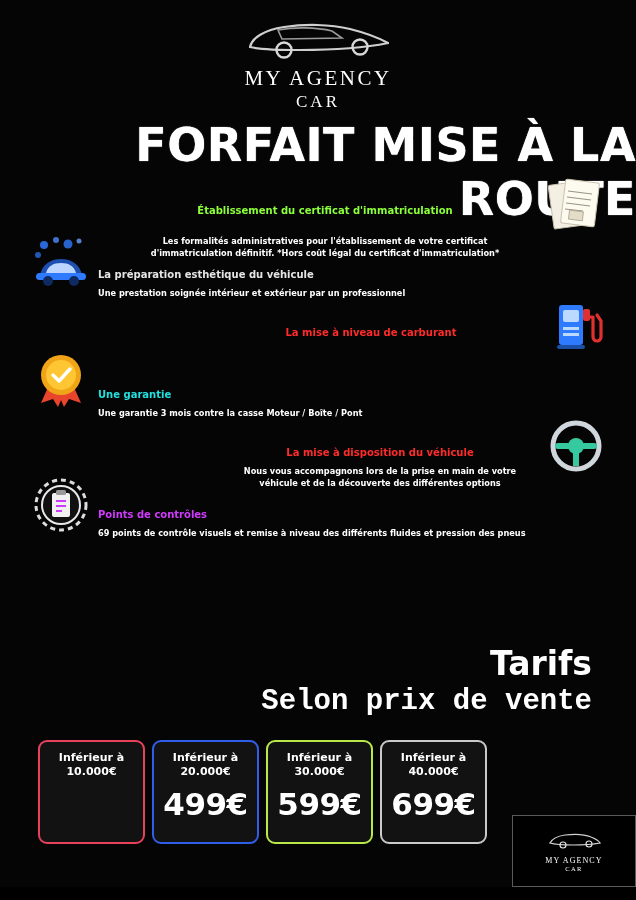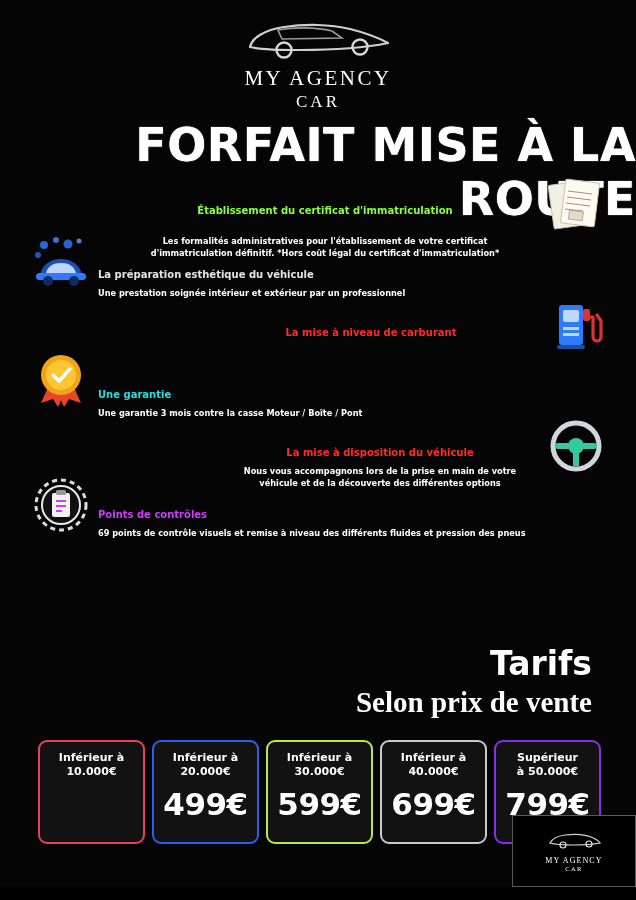--- a/index.html
+++ b/index.html
@@ -124,21 +124,21 @@
     text-align: right;
   }
   .tarifs-t1 {
     font-family: "DejaVu Sans", sans-serif;
     font-weight: bold;
     font-size: 33px;
     line-height: 36px;
     color: #fff;
   }
   .tarifs-t2 {
-    font-family: Liberation Serif, serif;
+    font-family: Liberation Mono, monospace;
     font-weight: bold;
     font-size: 29px;
     line-height: 36px;
     color: #fff;
     margin-top: 2px;
   }
 
   
   .prices {
     position: absolute;
@@ -353,25 +353,20 @@
       <div class="price-label">30.000€</div>
       <div class="price-value">599€</div>
     </div>
 
     <div class="price-card" style="border-color:#c9c9c9;">
       <div class="price-label">Inférieur à</div>
       <div class="price-label">40.000€</div>
       <div class="price-value">699€</div>
     </div>
 
-    <div class="price-card" style="border-color:#8a2fe8;">
-      <div class="price-label">Supérieur</div>
-      <div class="price-label">à 50.000€</div>
-      <div class="price-value">799€</div>
-    </div>
 
   </div>
 
   <div class="footer-badge">
     <span>
       <svg width="56" height="18" viewBox="0 0 56 18">
         <path d="M4 12 C6 8 12 5 19 4 C27 3 38 3 45 6 C50 8 53 10 54 12" fill="none" stroke="#d0d0d0" stroke-width="1.2" stroke-linecap="round"></path>
         <path d="M4 12 C9 13.5 18 14 27 14 C38 14 48 13.2 54 12" fill="none" stroke="#d0d0d0" stroke-width="1.2" stroke-linecap="round"></path>
         <circle cx="17" cy="14" r="3" fill="none" stroke="#e0e0e0" stroke-width="1.2"></circle>
         <circle cx="43" cy="13" r="3" fill="none" stroke="#e0e0e0" stroke-width="1.2"></circle>

